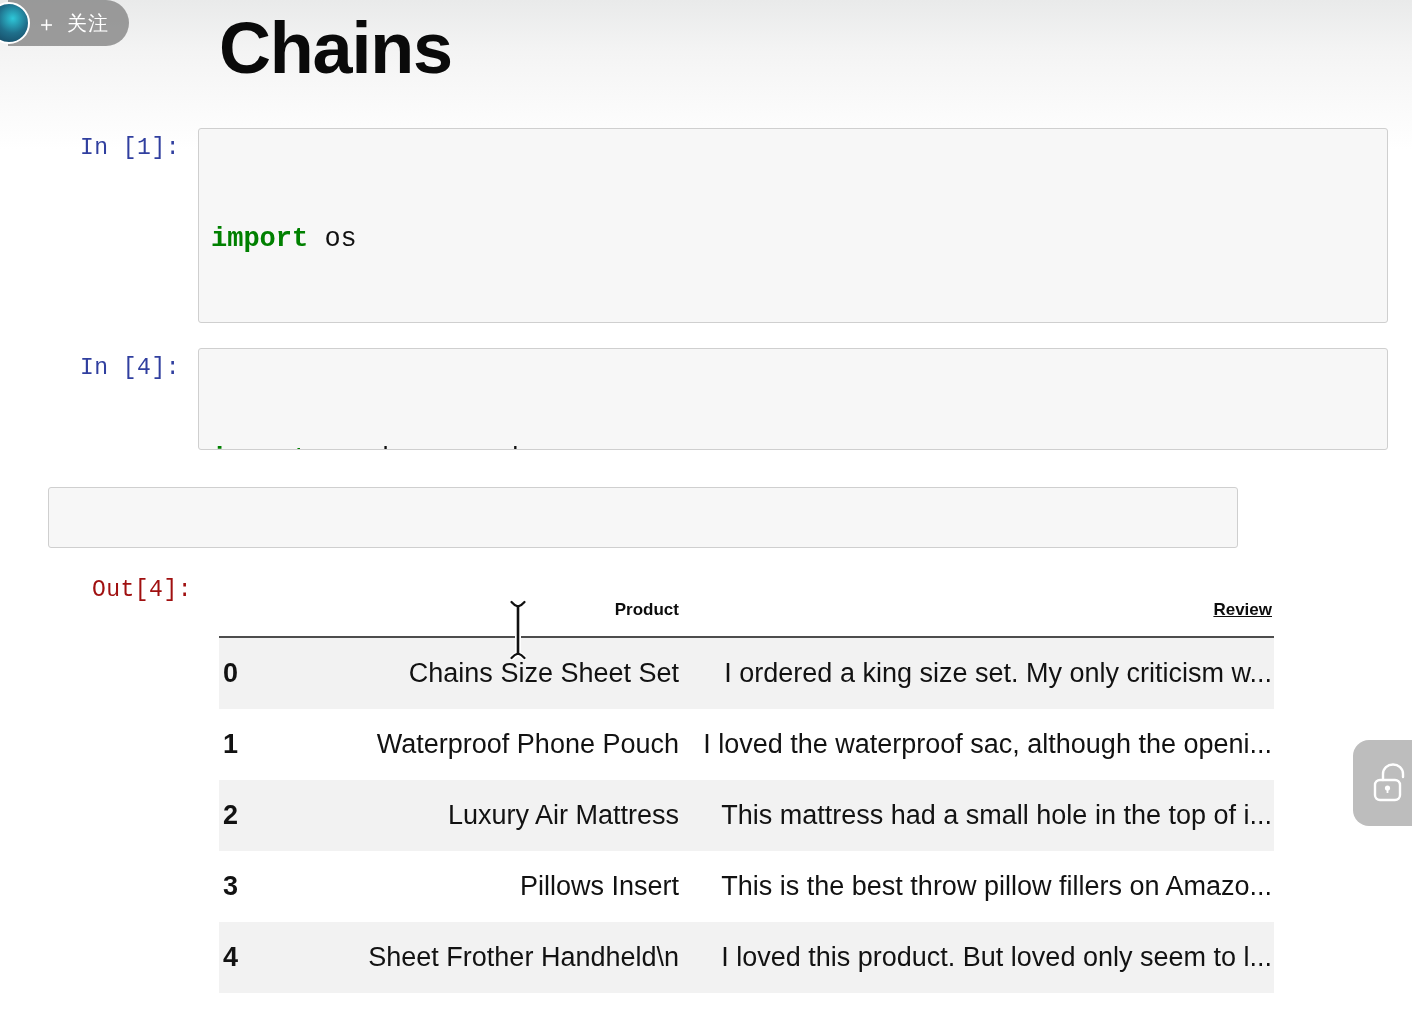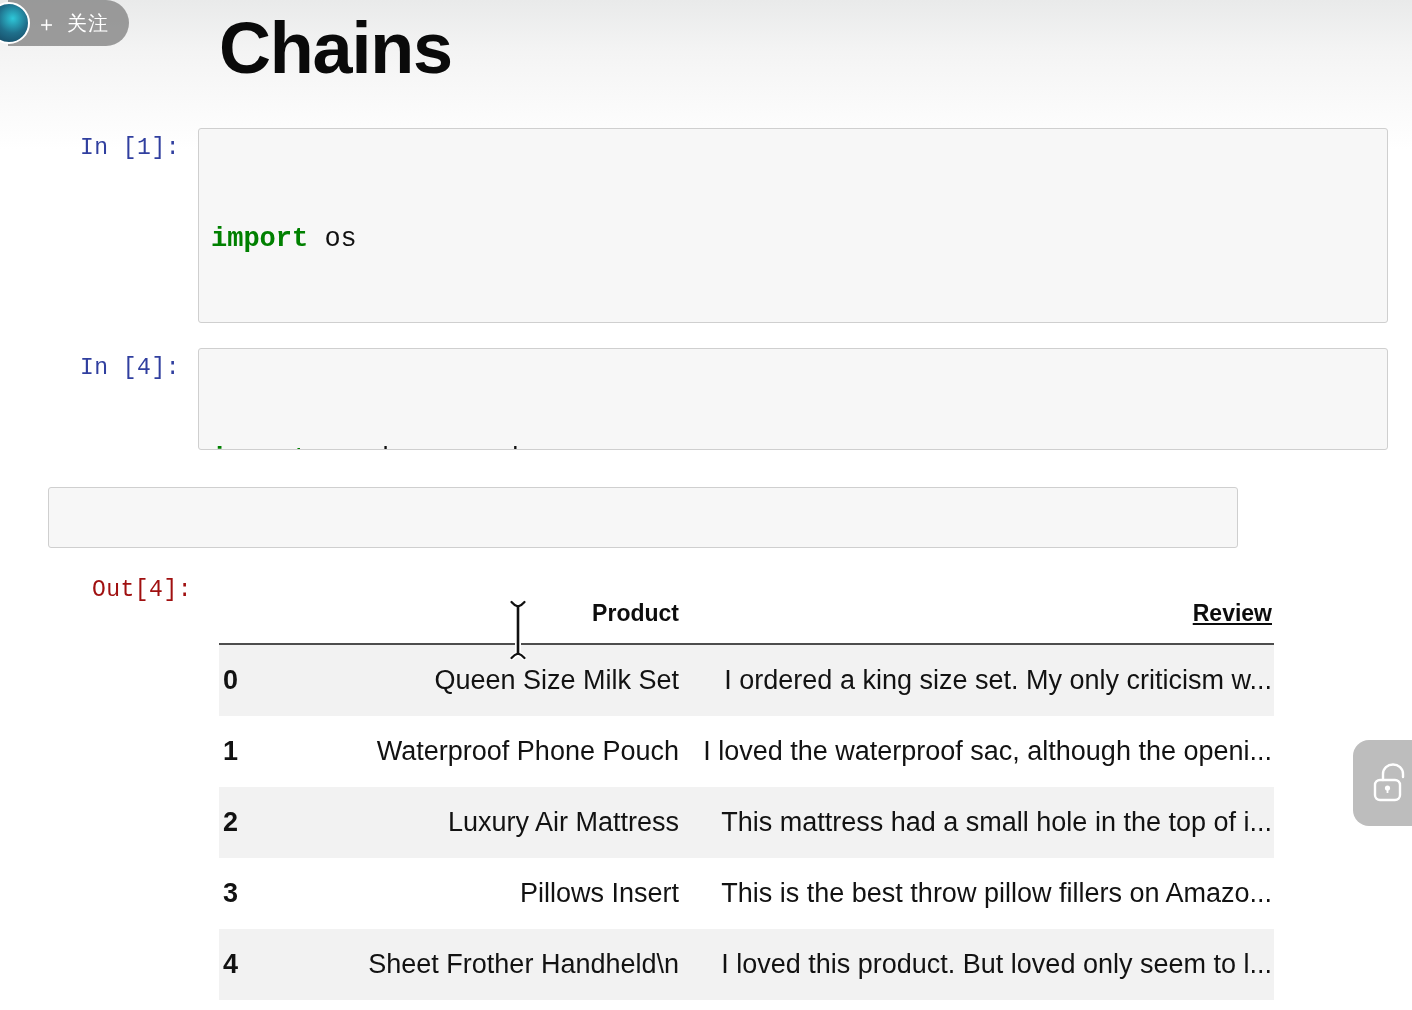--- a/index.html
+++ b/index.html
@@ -134,21 +134,21 @@
     top: 600px;
     width: 1045px;
   }
   table.df {
     border-collapse: collapse;
     width: 1043px;
     font-family: "Liberation Sans", sans-serif;
     table-layout: fixed;
   }
   table.df thead th {
-    font-size: 23px;
+    font-size: 17px;
     font-weight: bold;
     color: #0d0d0d;
     text-align: right;
     padding: 0 2px 16px 2px;
     border-bottom: 2px solid #4d4d4d;
     vertical-align: bottom;
     white-space: nowrap;
   }
   table.df thead th.col-idx { width: 54px; }
   table.df thead th.col-product { width: 400px; }
@@ -248,21 +248,21 @@
       <thead>
         <tr>
           <th class="col-idx"></th>
           <th class="col-product">Product</th>
           <th class="col-review">Review</th>
         </tr>
       </thead>
       <tbody>
         <tr class="odd-row">
           <td class="idx">0</td>
-          <td>Queen Size Milk Set</td>
+          <td>Chains Size Sheet Set</td>
           <td>I ordered a king size set. My only criticism w...</td>
         </tr>
         <tr class="even-row">
           <td class="idx">1</td>
           <td>Waterproof Phone Pouch</td>
           <td>I loved the waterproof sac, although the openi...</td>
         </tr>
         <tr class="odd-row">
           <td class="idx">2</td>
           <td>Luxury Air Mattress</td>

